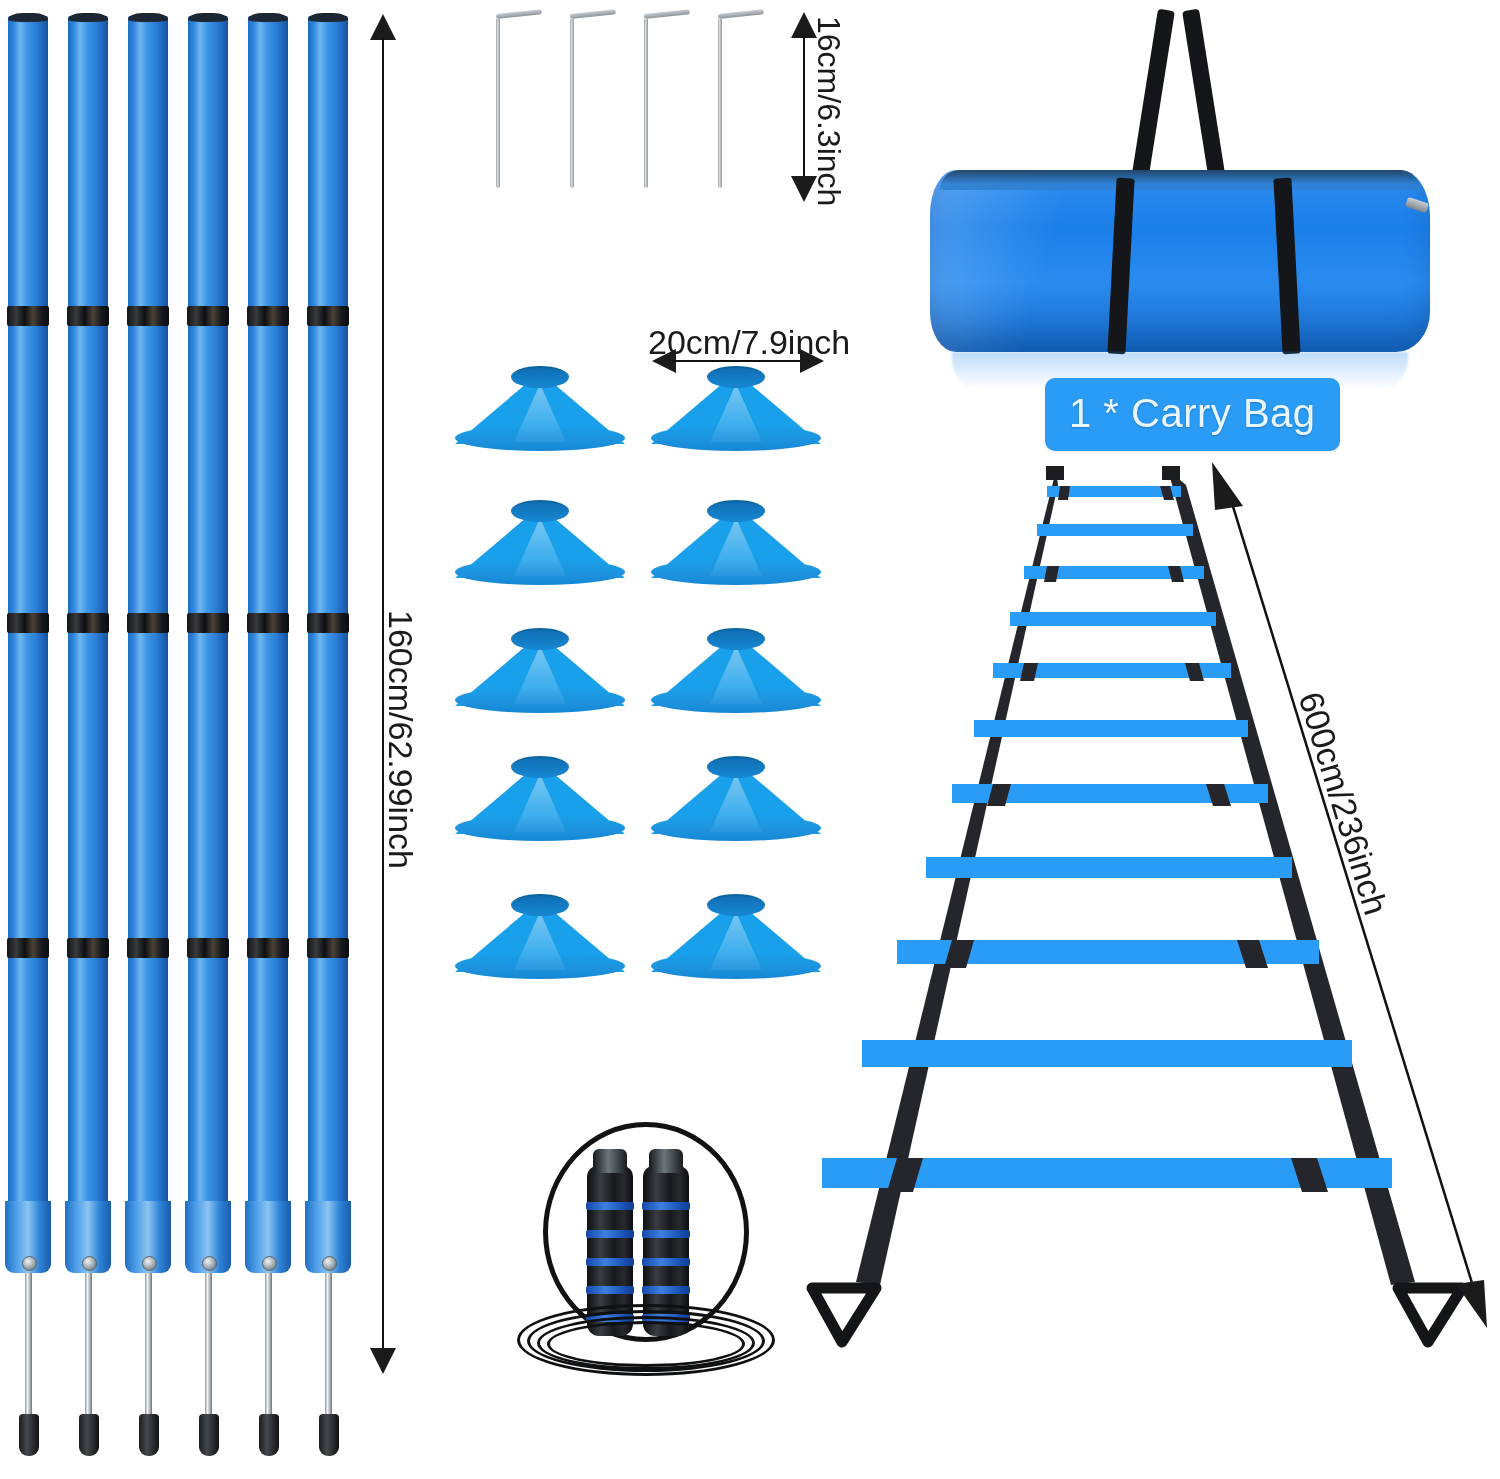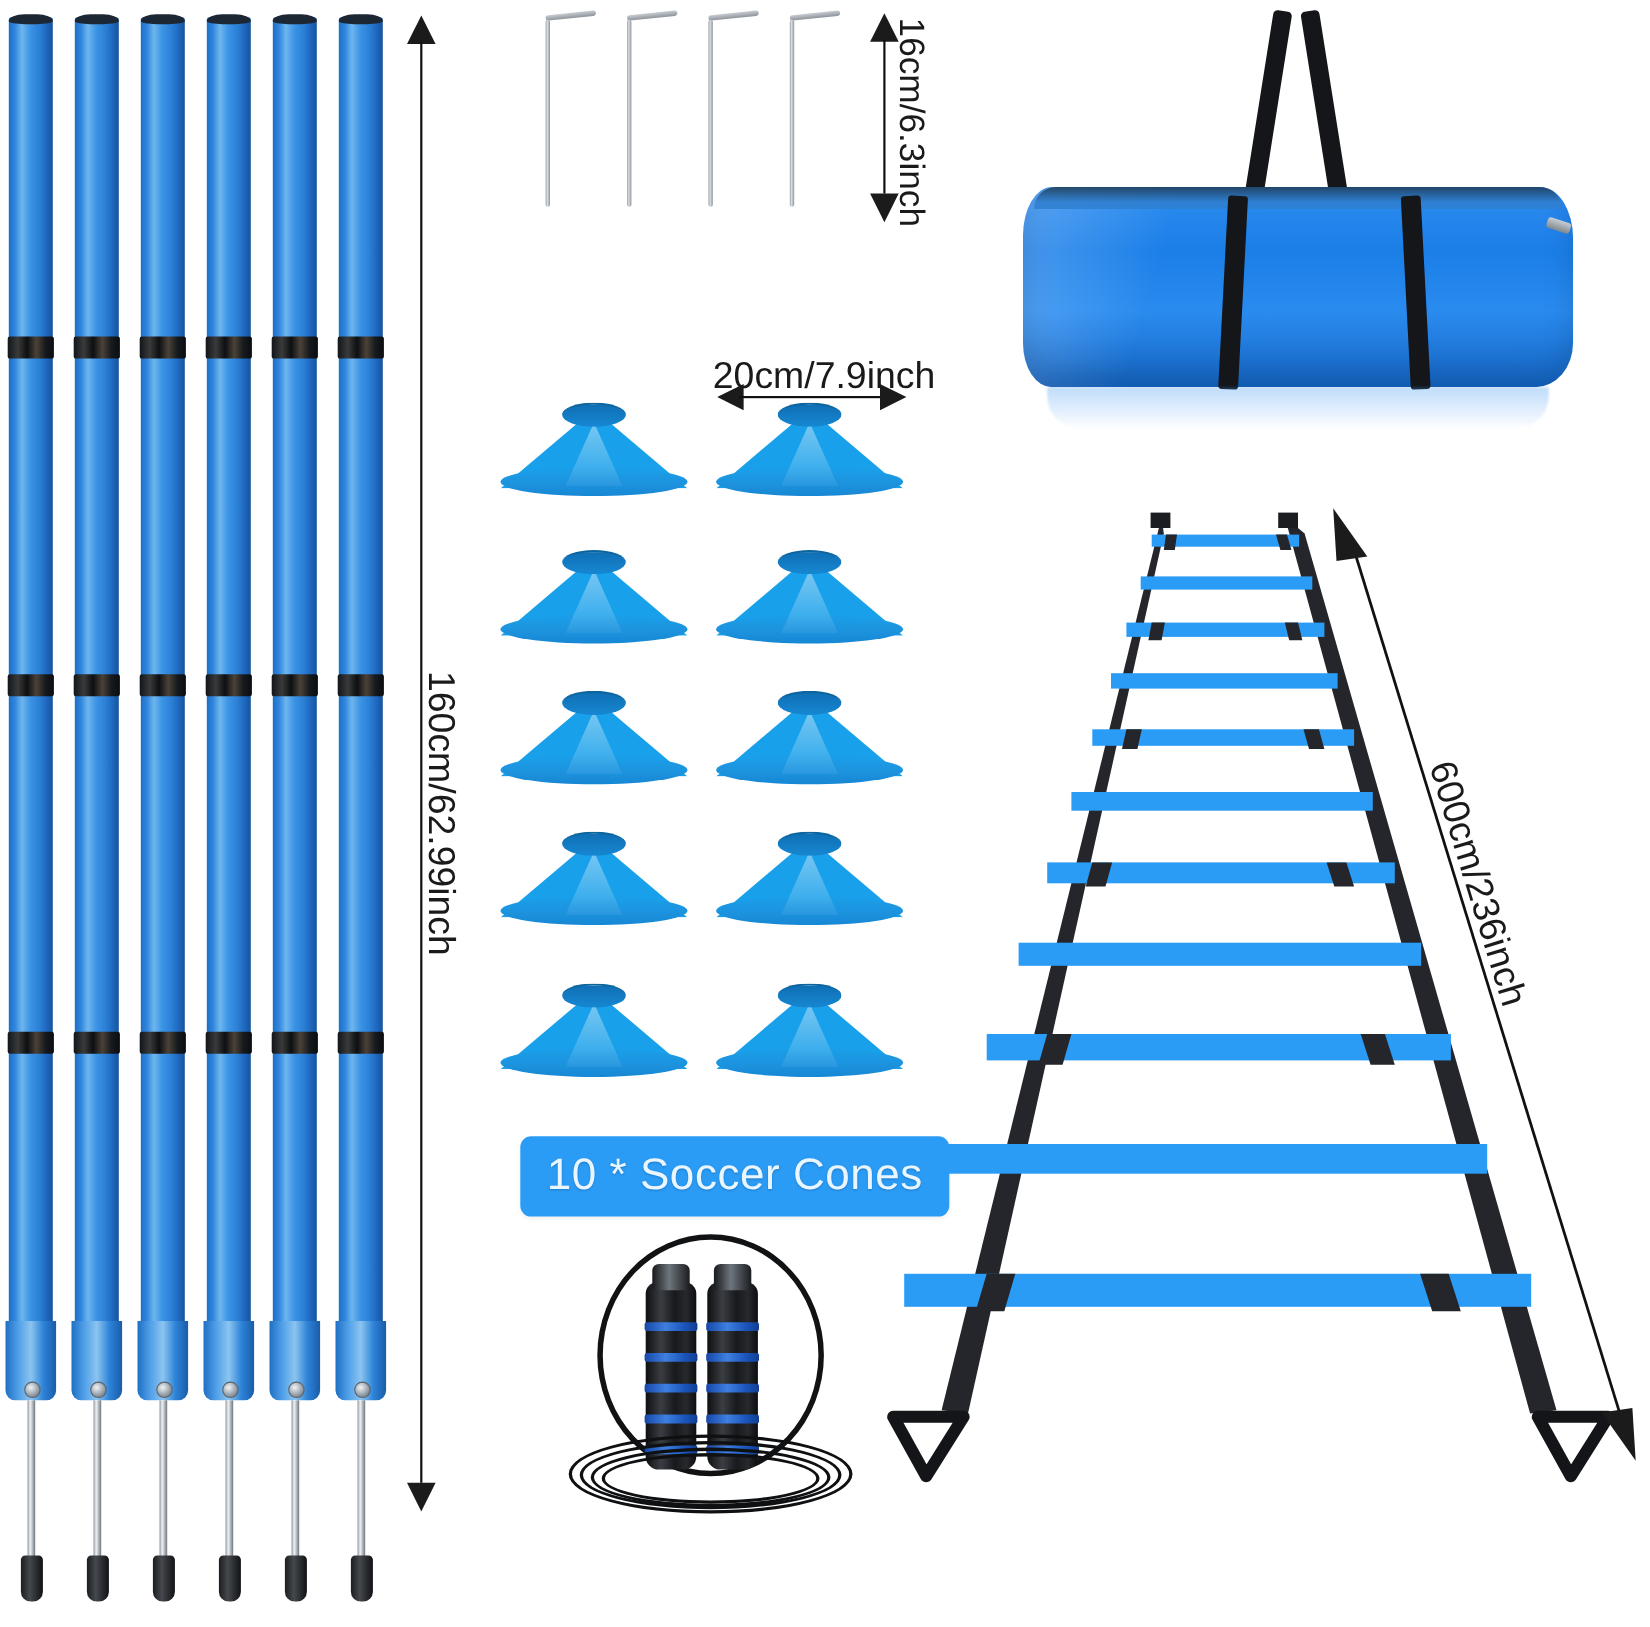--- a/index.html
+++ b/index.html
@@ -372,21 +372,20 @@
       <div class="hole" style="width:58px;height:20px;top:-6px;"></div>
     </div>
     <div class="cone" style="left:651px;top:900px;width:170px;height:72px;">
       <div class="body"></div>
         <div class="skirt"></div>
       <div class="gloss" style="width:52px;height:58px;top:12px;"></div>
       <div class="hole" style="width:58px;height:20px;top:-6px;"></div>
     </div>
   </div>
 
-  <div class="badge" style="left:473px;top:1033px;">10 * Soccer Cones</div>
 
   <div class="rope-wrap" style="left:505px;top:1118px;width:280px;height:260px;">
 
     <div class="rope-loop" style="left:38px;top:4px;width:196px;height:210px;"></div>
 
     <div class="handle" style="left:82px;top:48px;height:170px;">
       <div class="tip"></div>
       <div class="ring" style="top:36px;"></div>
       <div class="ring" style="top:64px;"></div>
       <div class="ring" style="top:92px;"></div>
@@ -418,20 +417,21 @@
       <div class="bag-top"></div>
       <div class="bag-zip"></div>
     </div>
 
     <div class="bag-strap" style="left:182px;top:172px;width:18px;height:176px;transform:rotate(3deg);"></div>
     <div class="bag-strap" style="left:348px;top:172px;width:18px;height:176px;transform:rotate(-3deg);"></div>
 
     <div class="bag-reflect" style="left:22px;top:346px;width:456px;height:38px;"></div>
   </div>
 
+  <div class="badge" style="left:1045px;top:378px;">1 * Carry Bag</div>
 
   <svg class="ladder" viewBox="0 0 1500 1479" preserveAspectRatio="none" style="position:absolute;left:0;top:0;width:1500px;height:1479px;pointer-events:none;">
 
     <path d="M1056,470 L1058,485 L880,1285 L856,1282 Z" fill="#24262b"></path>
 
     <path d="M1168,470 L1186,485 L1415,1282 L1391,1285 Z" fill="#24262b"></path>
 
     <g>
       <rect x="1047" y="486" width="134" height="11" fill="#2b9cf5"></rect>
       <rect x="1037" y="524" width="156" height="12" fill="#2b9cf5"></rect>

